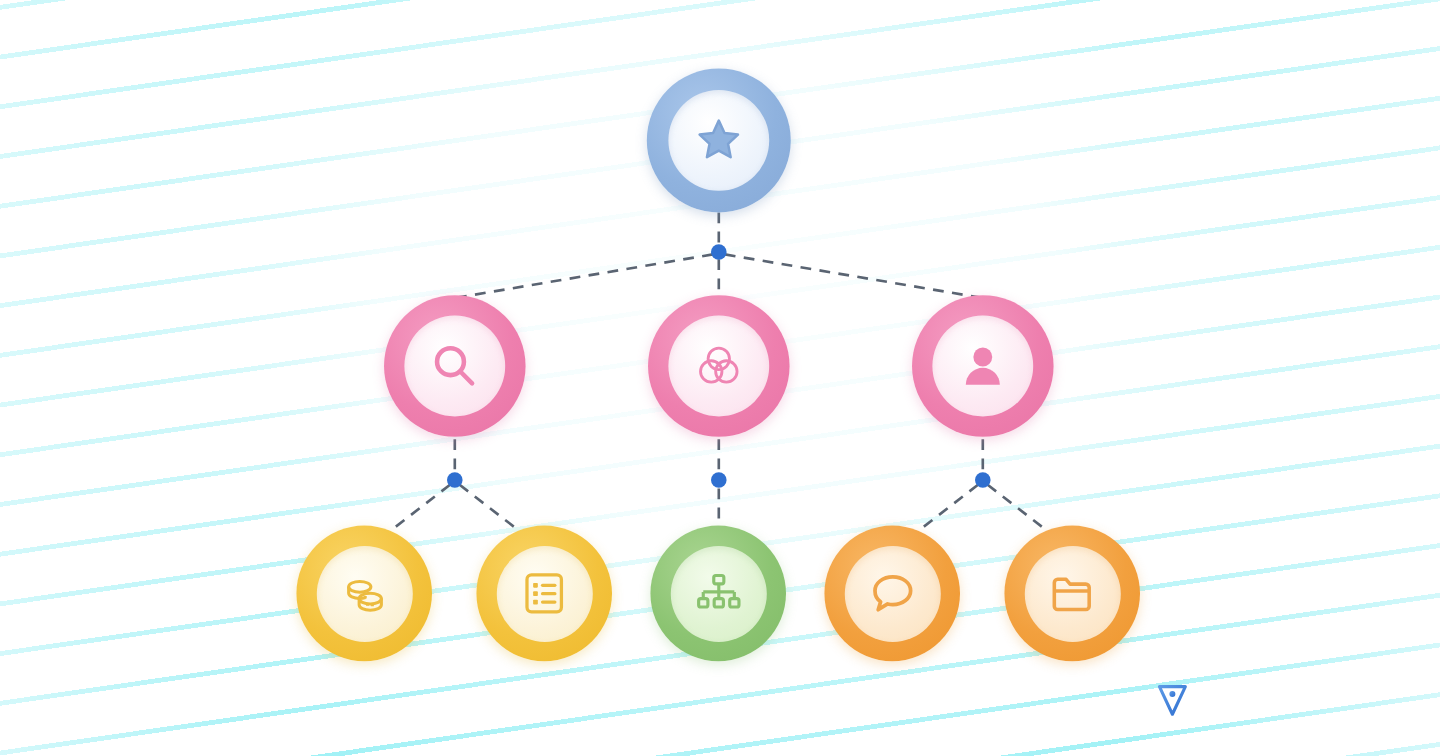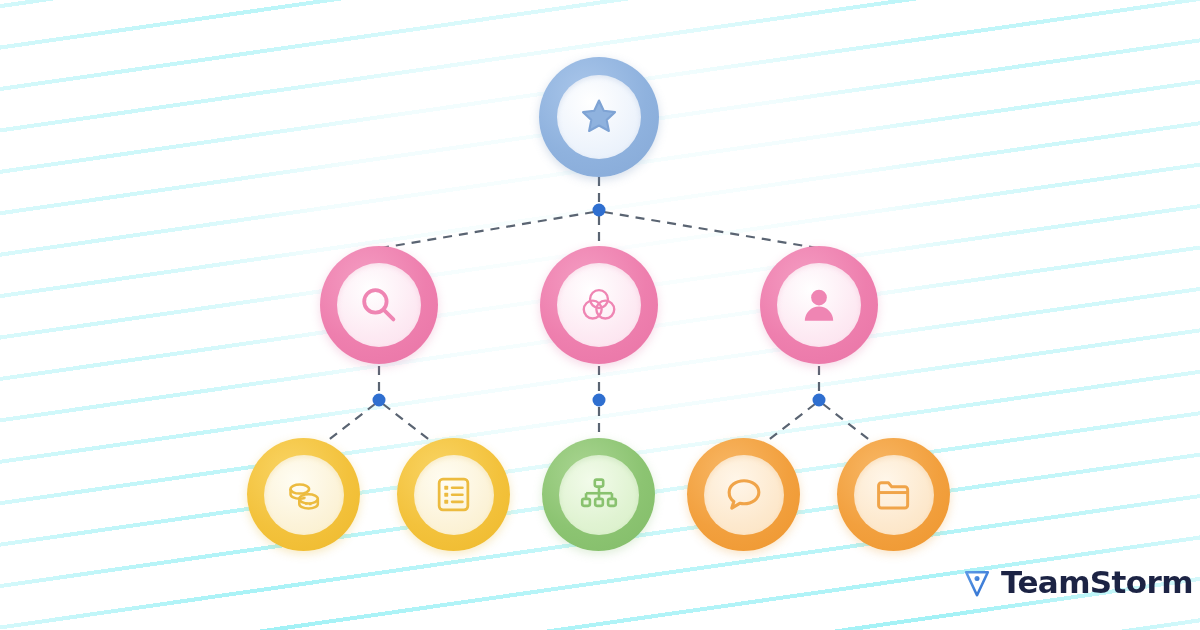--- a/index.html
+++ b/index.html
@@ -311,16 +311,15 @@
     <svg id="logo-mark" width="30" height="32" viewBox="0 0 30 32">
       <defs>
         <linearGradient id="pinGrad" x1="0" y1="0" x2="1" y2="1">
           <stop offset="0%" stop-color="#5c9ae6"></stop>
           <stop offset="100%" stop-color="#2f6fd0"></stop>
         </linearGradient>
       </defs>
       <path d="M4.2 6.2h21.6L15 29.2z" fill="none" stroke="url(#pinGrad)" stroke-width="2.6" stroke-linejoin="round"></path>
       <circle cx="15" cy="12.4" r="2.5" fill="url(#pinGrad)"></circle>
     </svg>
-    <span id="logo-text">TeamStorm</span>
   </div>
 
 </div>
 
 </body></html>

